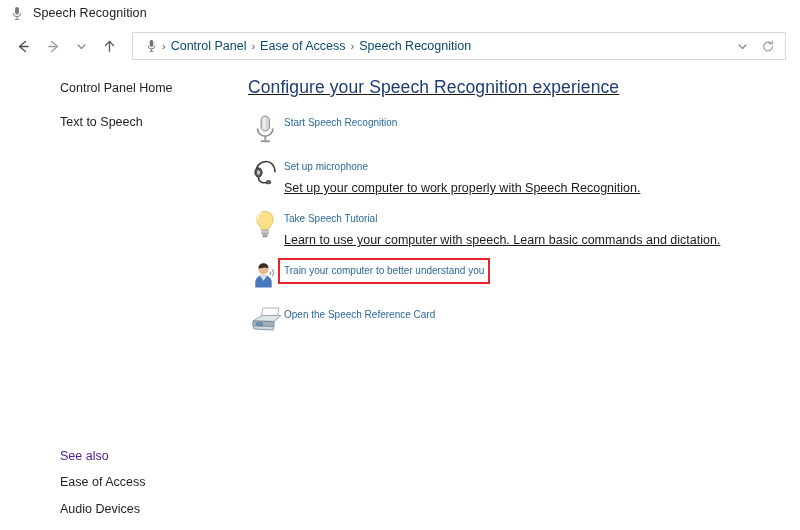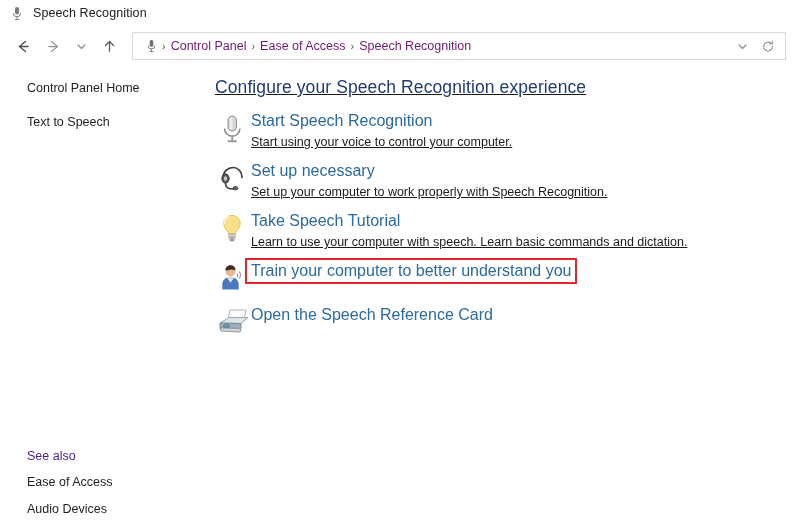--- a/index.html
+++ b/index.html
@@ -79,21 +79,21 @@
   }
   .crumbs {
     display: flex;
     align-items: center;
     flex: 1;
     overflow: hidden;
     margin-left: 2px;
   }
   .crumb {
     font-size: 12.5px;
-    color: #701a75;
+    color: #0c4a6e;
     padding: 2px 4px;
     white-space: nowrap;
   }
   .crumb-sep {
     color: #555;
     font-size: 11px;
     padding: 0 1px;
     user-select: none;
   }
   .addr-right {
@@ -108,20 +108,21 @@
     align-items: center;
     justify-content: center;
     background: transparent;
     border: none;
   }
 
   
   .content {
     display: flex;
     height: 464px;
+    padding-left: 33px;
   }
 
   .sidebar {
     width: 205px;
     flex: none;
     padding-top: 11px;
     box-sizing: border-box;
     position: relative;
   }
   .side-link {
@@ -177,21 +178,21 @@
     align-items: flex-start;
     padding-top: 1px;
     padding-left: 2px;
     box-sizing: border-box;
   }
   .task-body {
     flex: 1;
     padding-top: 0px;
   }
   .task-link {
-    font-size: 16px;
+    font-size: 10px;
     color: #2b6a9e;
     text-decoration: none;
     line-height: 18px;
     display: inline-block;
   }
   .task-link.highlighted {
     outline: 2px solid #e8232a;
     outline-offset: 2px;
     padding: 0 2px;
     margin-left: -2px;
@@ -300,36 +301,35 @@
         <svg width="30" height="32" viewBox="0 0 30 32">
           <rect x="11" y="3" width="8.5" height="15" rx="4.25" fill="#d7d7d7" stroke="#8e8e8e" stroke-width="1"></rect>
           <rect x="13.2" y="4.6" width="2.2" height="12" rx="1.1" fill="#f1f1f1"></rect>
           <path d="M7.5 15.5a7.7 7.7 0 0 0 15.4 0" fill="none" stroke="#8e8e8e" stroke-width="1.6"></path>
           <rect x="14.3" y="22.5" width="1.9" height="5" fill="#9a9a9a"></rect>
           <rect x="10.5" y="27.3" width="9.5" height="1.9" rx="0.9" fill="#9a9a9a"></rect>
         </svg>
       </div>
       <div class="task-body">
         <a class="task-link" href="#">Start Speech Recognition</a>
-        <div class="task-desc">Start using your voice to control your computer.</div>
       </div>
     </div>
 
     <div class="task">
       <div class="task-icon">
         <svg width="30" height="30" viewBox="0 0 30 30">
           <path d="M6 15.5 C6 8.5 11 4.5 16 4.5 C21 4.5 25 8.5 25 14.5" fill="none" stroke="#3b3b3b" stroke-width="1.7" stroke-linecap="round"></path>
           <ellipse cx="8.5" cy="15.5" rx="3.6" ry="4.6" fill="#5a5a5a" stroke="#2f2f2f" stroke-width="1"></ellipse>
           <ellipse cx="8.5" cy="15.5" rx="1.5" ry="2.2" fill="#cfcfcf"></ellipse>
           <path d="M8.5 20.5 C8.5 25 13 26.5 17 25.5" fill="none" stroke="#3b3b3b" stroke-width="1.5" stroke-linecap="round"></path>
           <ellipse cx="18.5" cy="25.2" rx="2.4" ry="1.7" fill="#6a6a6a" stroke="#2f2f2f" stroke-width="0.8"></ellipse>
         </svg>
       </div>
       <div class="task-body">
-        <a class="task-link" href="#">Set up necessary</a>
+        <a class="task-link" href="#">Set up microphone</a>
         <div class="task-desc">Set up your computer to work properly with Speech Recognition.</div>
       </div>
     </div>
 
     <div class="task">
       <div class="task-icon">
         <svg width="30" height="32" viewBox="0 0 30 32">
           <path d="M15 2.5c-5 0-8.2 3.6-8.2 8 0 3.3 1.9 5.3 3.1 6.9 0.9 1.2 1.3 2 1.4 3.1h7.4c0.1-1.1 0.5-1.9 1.4-3.1 1.2-1.6 3.1-3.6 3.1-6.9 0-4.4-3.2-8-8.2-8z" fill="#fbe08a" stroke="#e0c35f" stroke-width="1"></path>
           <path d="M11.5 3.8c-2.6 1.3-4 3.7-4 6.6" fill="none" stroke="#fdf4cf" stroke-width="1.6" stroke-linecap="round"></path>
           <rect x="11.2" y="20.6" width="7.6" height="2.1" fill="#b9b9b9"></rect>

